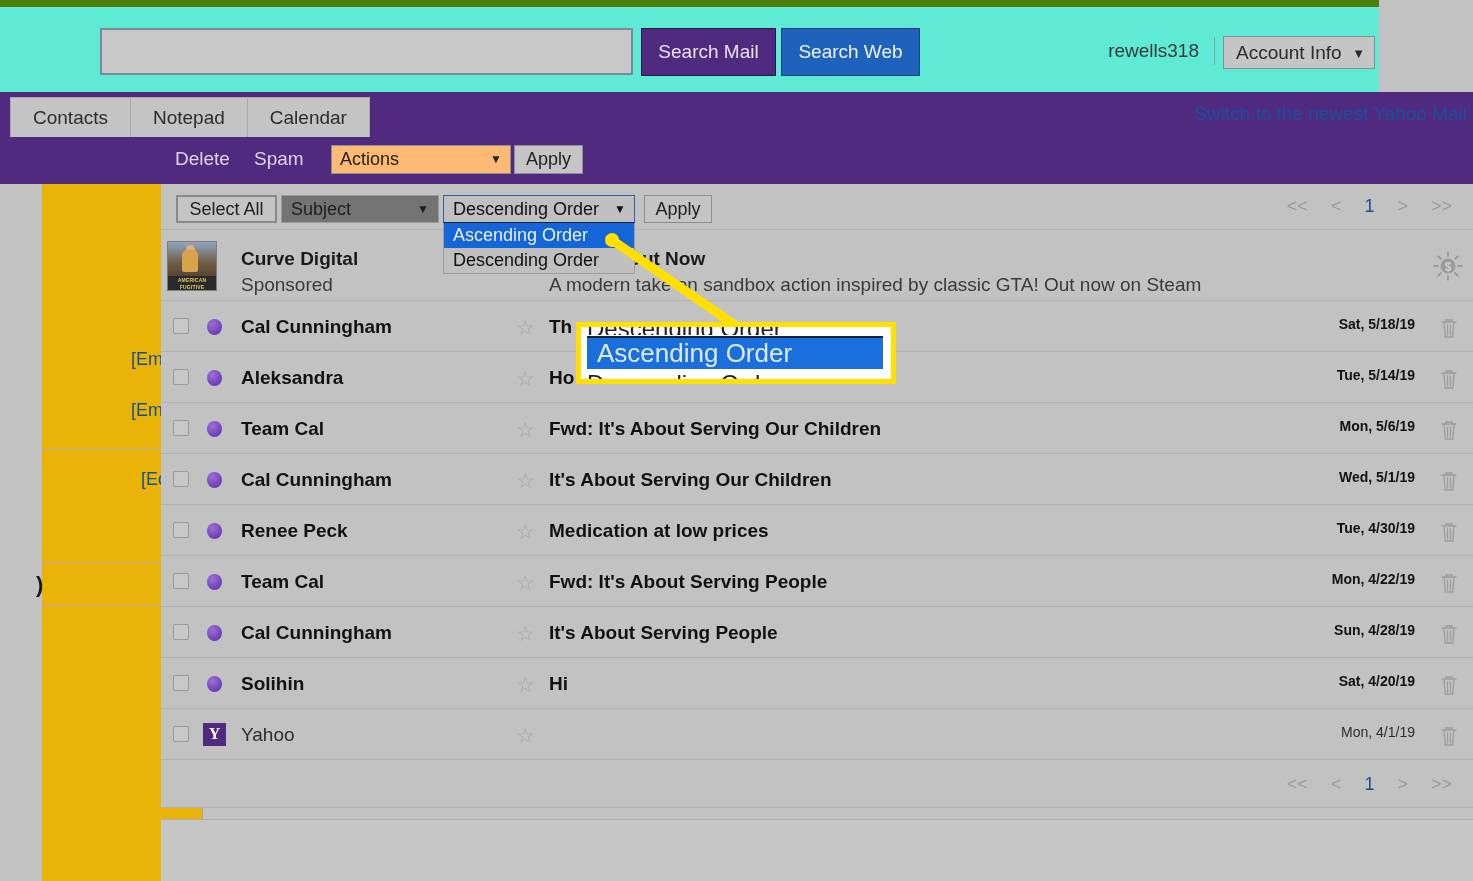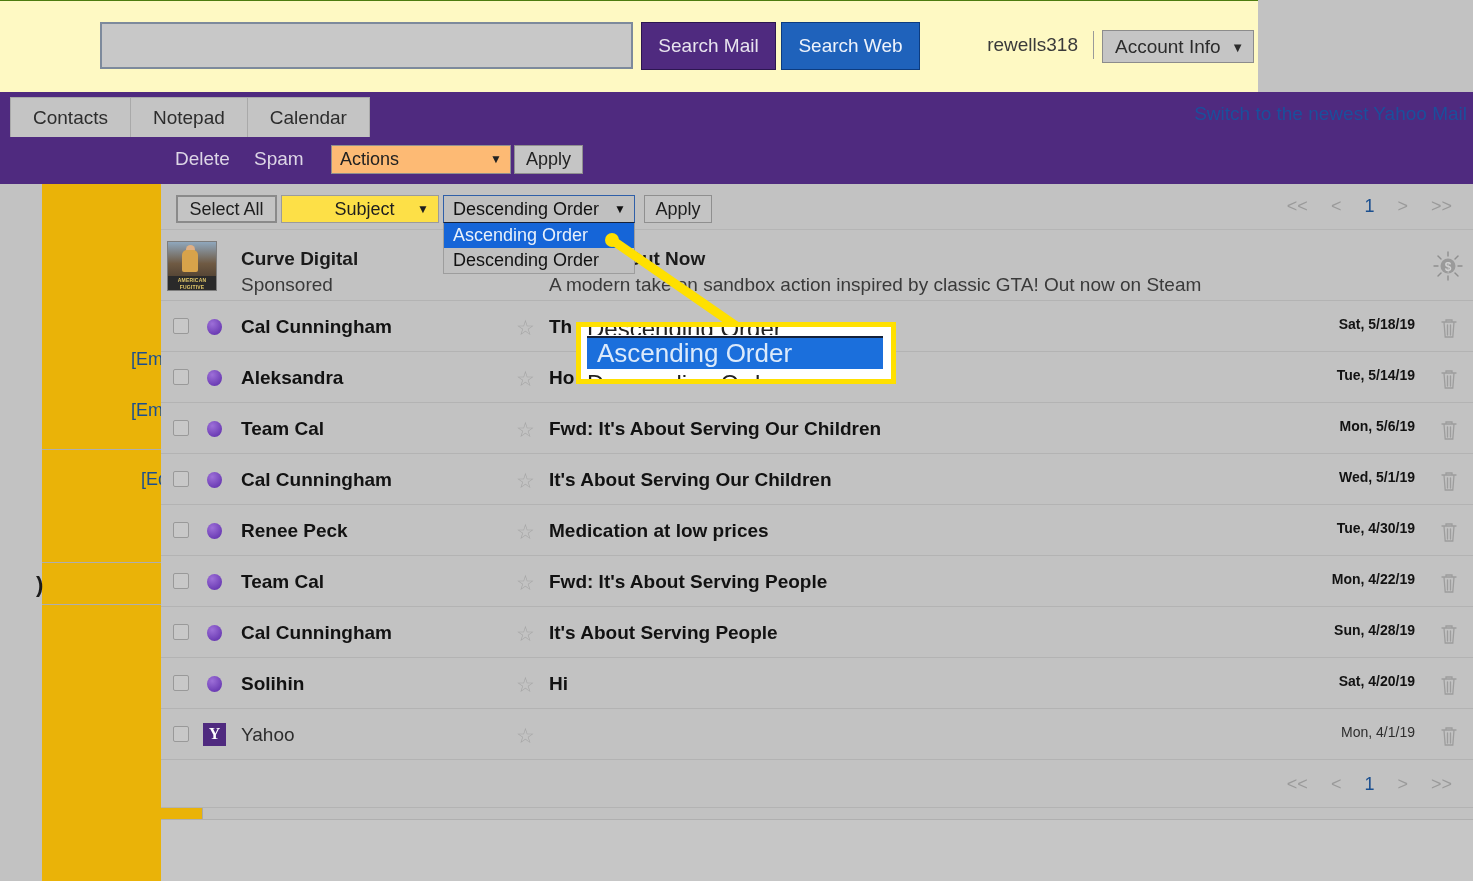--- a/index.html
+++ b/index.html
@@ -7,22 +7,22 @@
     margin: 0; padding: 0;
     width: 1473px; height: 881px;
     background: #c0c0c0;
     font-family: "Liberation Sans", sans-serif;
     overflow: hidden;
   }
   .page { position: relative; width: 1473px; height: 881px; background: #c2c2c2; }
 
   
   .topbar {
-    position: absolute; left: 0; top: 0; width: 1258px; height: 92px;
-    background: #fef9c3; border-top: 1px solid #4d7c0f;
+    position: absolute; left: 0; top: 0; width: 1379px; height: 92px;
+    background: #5eead4; border-top: 7px solid #4d7c0f;
   }
   .search-input {
     position: absolute; left: 100px; top: 21px; width: 533px; height: 47px;
     background: #c8c8c8; border: 2px solid #7d8a9c; outline: none;
     font-family: "Liberation Sans", sans-serif; font-size: 17px; color: #222;
     padding: 0 8px;
   }
   .btn-search-mail {
     position: absolute; left: 641px; top: 21px; width: 135px; height: 48px;
     background: #4f2a7f; border: 1px solid #2c1650; color: #e8e4ee;
@@ -98,22 +98,22 @@
     position: absolute; left: 161px; top: 184px; width: 1312px; height: 46px;
     background: #c2c2c2; border-bottom: 1px solid #b5b5b5;
   }
   .lb-selectall {
     position: absolute; left: 15px; top: 11px; width: 101px; height: 28px;
     background: #c4c4c4; border: 2px solid #8a8a8a;
     font-size: 18px; color: #1e1e1e; text-align: center; line-height: 24px; cursor: pointer;
   }
   .lb-subject {
     position: absolute; left: 120px; top: 11px; width: 158px; height: 28px;
-    background: #fde047; border: 1px solid #9b9b9b;
-    font-size: 18px; color: #1e1e1e; line-height: 26px; padding-left: 9px; cursor: pointer; text-align: center;
+    background: #737373; border: 1px solid #9b9b9b;
+    font-size: 18px; color: #1e1e1e; line-height: 26px; padding-left: 9px; cursor: pointer;
   }
   .lb-subject .caret { position: absolute; right: 9px; top: 0; font-size: 12px; }
   .lb-order {
     position: absolute; left: 282px; top: 11px; width: 192px; height: 28px;
     background: #c0c0c0; border: 1px solid #2f5fa8; border-bottom: 1px solid #14213a;
     font-size: 18px; color: #111; line-height: 26px; padding-left: 9px; cursor: pointer;
   }
   .lb-order .caret { position: absolute; right: 8px; top: 0; font-size: 12px; }
   .lb-apply {
     position: absolute; left: 483px; top: 11px; width: 68px; height: 28px;

